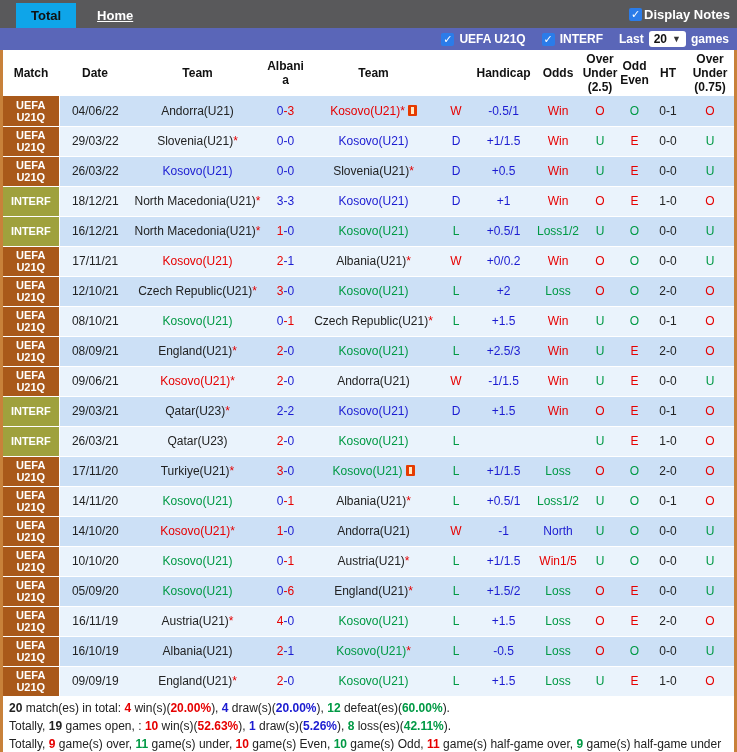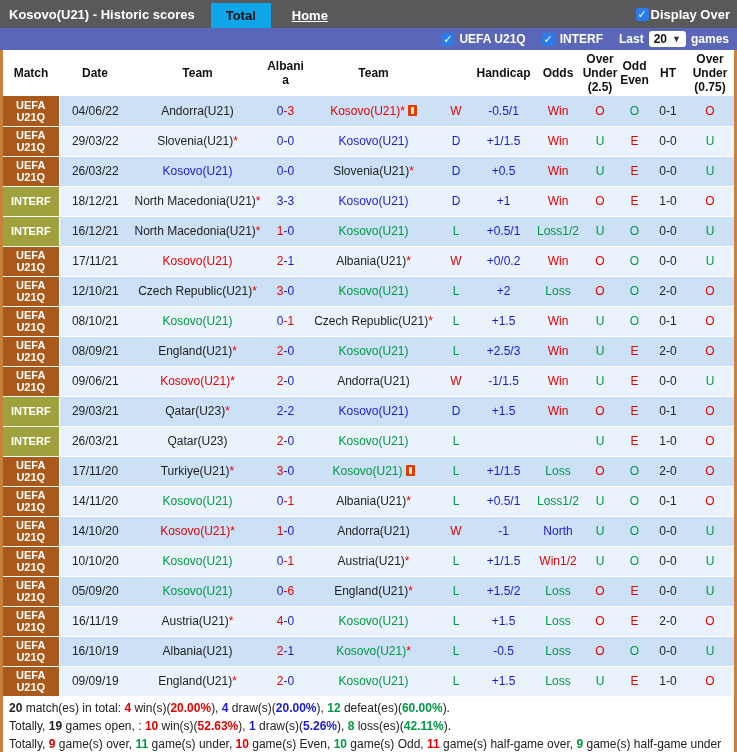--- a/index.html
+++ b/index.html
@@ -42,26 +42,25 @@
   .footer { padding:2px 6px 0 6px; font-size:12px; color:#222; background:#fff; }
   .footer .line { line-height:18px; white-space:nowrap; }
   .footer b { font-weight:bold; }
 </style>
 </head>
 <body>
 
 <div class="app">
 
   <div class="topbar">
-    <span class="title">Kosovo(U21) - Historic scores</span>
     <span class="tab active">Total</span>
     <span class="tab link">Home</span>
     <span class="right">
       <span class="cb">✓</span>
-      <span>Display Over</span>
+      <span>Display Notes</span>
     </span>
   </div>
 
   <div class="filterbar">
     <span class="cb">✓</span>
     <span>UEFA U21Q</span>
     <span class="gap"></span>
     <span class="cb">✓</span>
     <span>INTERF</span>
     <span class="gap"></span>
@@ -317,21 +316,21 @@
     <td style="color: rgb(0, 153, 68);">U</td>
   </tr>
           <tr class="light">
     <td class="league uefa">UEFA U21Q</td>
     <td>10/10/20</td>
     <td><span style="color: rgb(0, 153, 68);">Kosovo(U21)</span></td>
     <td><span style="color: rgb(27, 27, 209);">0</span><span style="color: rgb(230, 0, 0);">-</span><span style="color: rgb(230, 0, 0);">1</span></td>
     <td><span style="color: rgb(34, 34, 34);">Austria(U21)</span><span class="star" style="color: rgb(230, 0, 0);">*</span></td>
     <td style="color: rgb(0, 153, 68);">L</td>
     <td class="hcp">+1/1.5</td>
-    <td style="color: rgb(230, 0, 0);">Win1/2</td>
+    <td style="color: rgb(230, 0, 0);">Win1/5</td>
     <td style="color: rgb(0, 153, 68);">U</td>
     <td style="color: rgb(0, 153, 68);">O</td>
     <td>0-0</td>
     <td style="color: rgb(0, 153, 68);">U</td>
   </tr>
           <tr class="dark">
     <td class="league uefa">UEFA U21Q</td>
     <td>05/09/20</td>
     <td><span style="color: rgb(0, 153, 68);">Kosovo(U21)</span></td>
     <td><span style="color: rgb(27, 27, 209);">0</span><span style="color: rgb(230, 0, 0);">-</span><span style="color: rgb(230, 0, 0);">6</span></td>

